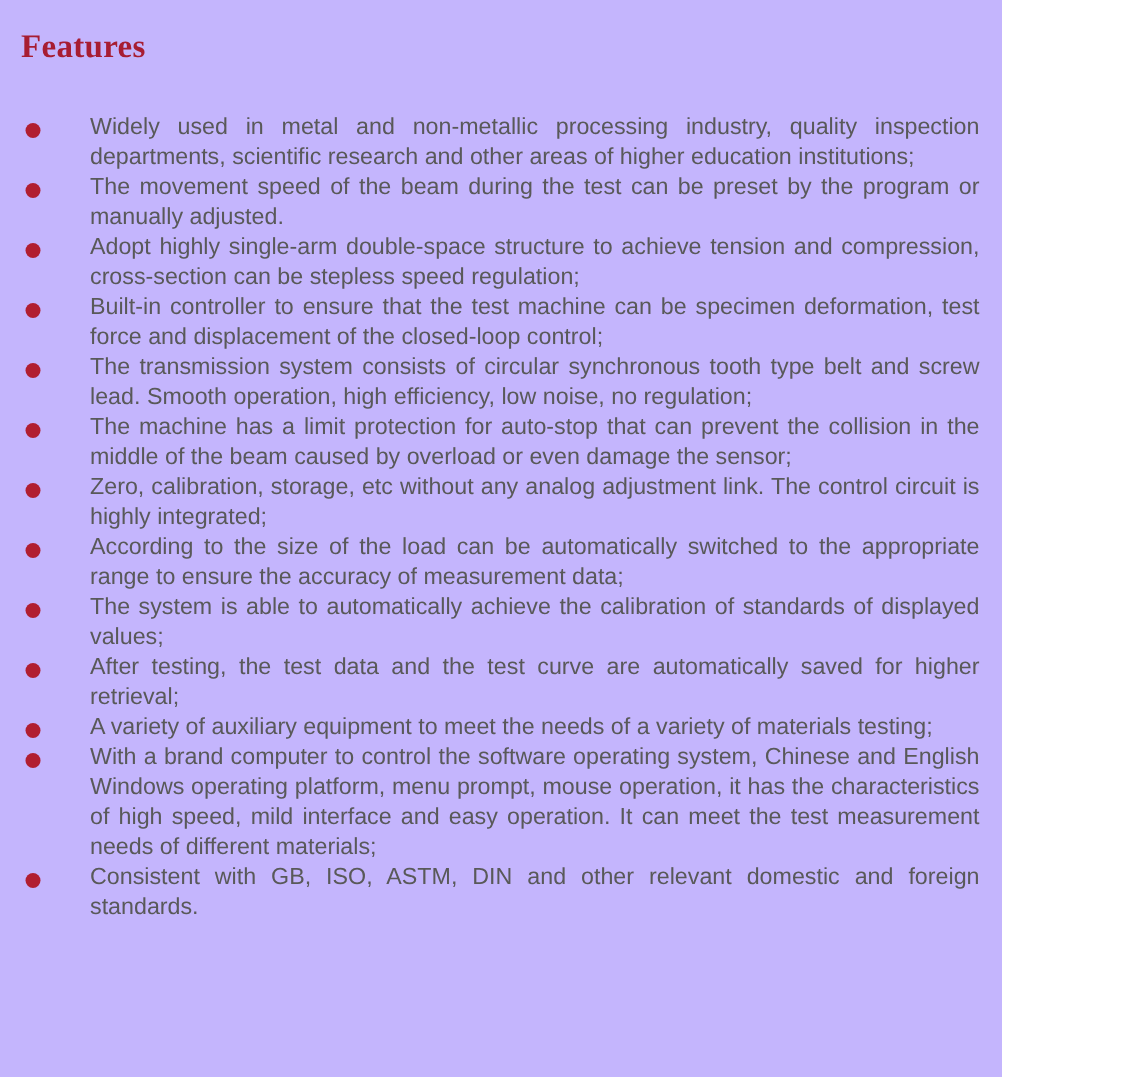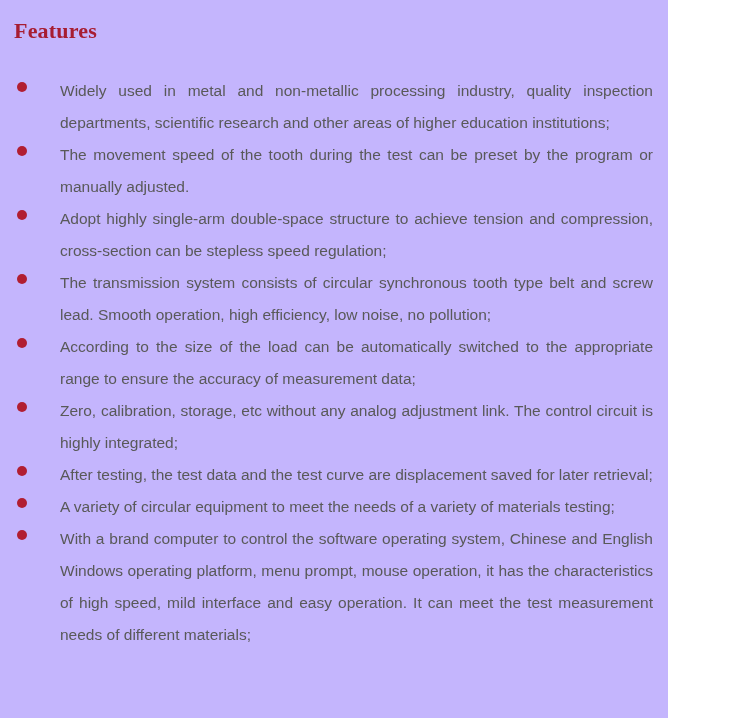--- a/index.html
+++ b/index.html
@@ -38,65 +38,81 @@
     left: 1px;
     top: 7px;
     width: 10px;
     height: 10px;
     border-radius: 50%;
     background: #b11e31;
   }
   .feature-text {
     display: block;
     font-size: 15.5px;
-    line-height: 32px;
+    line-height: 20px;
     color: #595959;
     text-align: justify;
     text-justify: inter-word;
   }
 </style>
 </head>
 <body>
 
 <div class="page">
 
   <h1 class="page-title">Features</h1>
 
   <ul class="feature-list">
     <li class="feature-item">
       <span class="bullet"></span>
       <span class="feature-text">Widely used in metal and non-metallic processing industry, quality inspection departments, scientific research and other areas of higher education institutions;</span>
     </li>
     <li class="feature-item">
       <span class="bullet"></span>
-      <span class="feature-text">The movement speed of the tooth during the test can be preset by the program or manually adjusted.</span>
+      <span class="feature-text">The movement speed of the beam during the test can be preset by the program or manually adjusted.</span>
     </li>
     <li class="feature-item">
       <span class="bullet"></span>
       <span class="feature-text">Adopt highly single-arm double-space structure to achieve tension and compression, cross-section can be stepless speed regulation;</span>
     </li>
     <li class="feature-item">
       <span class="bullet"></span>
-      <span class="feature-text">The transmission system consists of circular synchronous tooth type belt and screw lead. Smooth operation, high efficiency, low noise, no pollution;</span>
+      <span class="feature-text">Built-in controller to ensure that the test machine can be specimen deformation, test force and displacement of the closed-loop control;</span>
+    </li>
+    <li class="feature-item">
+      <span class="bullet"></span>
+      <span class="feature-text">The transmission system consists of circular synchronous tooth type belt and screw lead. Smooth operation, high efficiency, low noise, no regulation;</span>
+    </li>
+    <li class="feature-item">
+      <span class="bullet"></span>
+      <span class="feature-text">The machine has a limit protection for auto-stop that can prevent the collision in the middle of the beam caused by overload or even damage the sensor;</span>
+    </li>
+    <li class="feature-item">
+      <span class="bullet"></span>
+      <span class="feature-text">Zero, calibration, storage, etc without any analog adjustment link. The control circuit is highly integrated;</span>
     </li>
     <li class="feature-item">
       <span class="bullet"></span>
       <span class="feature-text">According to the size of the load can be automatically switched to the appropriate range to ensure the accuracy of measurement data;</span>
     </li>
     <li class="feature-item">
       <span class="bullet"></span>
-      <span class="feature-text">Zero, calibration, storage, etc without any analog adjustment link. The control circuit is highly integrated;</span>
+      <span class="feature-text">The system is able to automatically achieve the calibration of standards of displayed values;</span>
     </li>
     <li class="feature-item">
       <span class="bullet"></span>
-      <span class="feature-text">After testing, the test data and the test curve are displacement saved for later retrieval;</span>
+      <span class="feature-text">After testing, the test data and the test curve are automatically saved for higher retrieval;</span>
     </li>
     <li class="feature-item">
       <span class="bullet"></span>
-      <span class="feature-text">A variety of circular equipment to meet the needs of a variety of materials testing;</span>
+      <span class="feature-text">A variety of auxiliary equipment to meet the needs of a variety of materials testing;</span>
     </li>
     <li class="feature-item">
       <span class="bullet"></span>
       <span class="feature-text">With a brand computer to control the software operating system, Chinese and English Windows operating platform, menu prompt, mouse operation, it has the characteristics of high speed, mild interface and easy operation. It can meet the test measurement needs of different materials;</span>
+    </li>
+    <li class="feature-item">
+      <span class="bullet"></span>
+      <span class="feature-text">Consistent with GB, ISO, ASTM, DIN and other relevant domestic and foreign standards.</span>
     </li>
   </ul>
 
 </div>
 
 </body></html>

